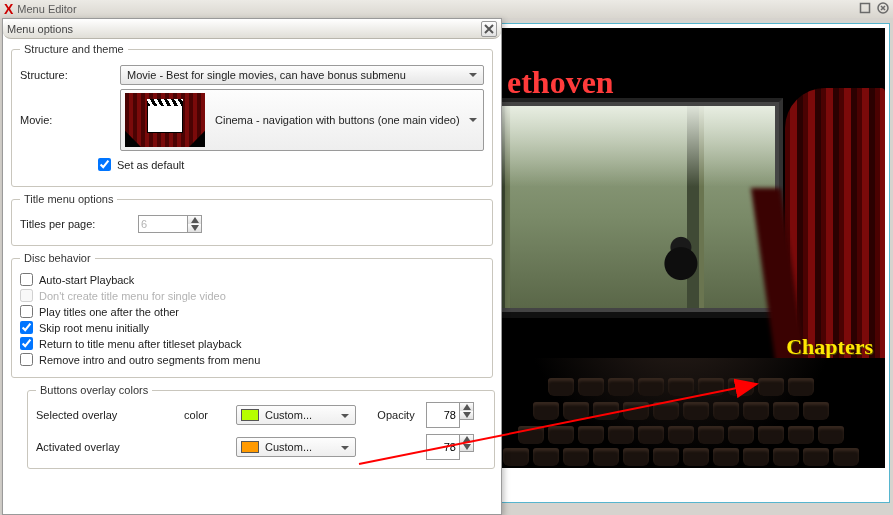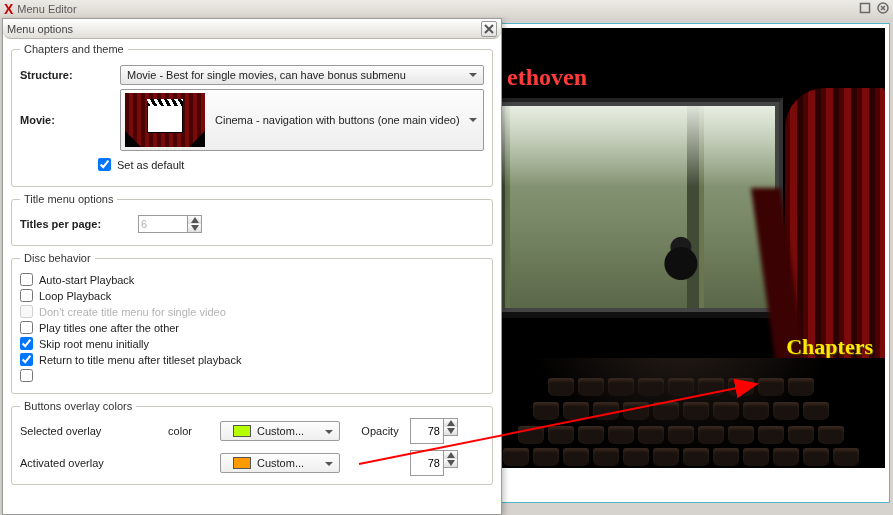--- a/index.html
+++ b/index.html
@@ -14,21 +14,21 @@
   .parent-ctrl span { width:16px; height:16px; display:inline-flex; align-items:center; justify-content:center;
     color:#6a6a6a; border-radius:2px; cursor:pointer; }
   .parent-ctrl svg { width:12px; height:12px; stroke:#6a6a6a; fill:none; stroke-width:1.5; }
 
   
   .preview-wrap { position:absolute; left:472px; top:23px; width:418px; height:480px;
     border:1px solid #56b5ce; padding:4px; background:#fff; }
   .preview { width:100%; height:440px; background:#000; position:relative; overflow:hidden; }
   
   .movie-title { position:absolute; left:30px; top:36px; font-family: "Comic Sans MS",cursive;
-    font-size:24px; color:#ff3b3b; font-weight:bold; }
+    font-size:32px; color:#ff3b3b; font-weight:bold; }
   .curtain-r { position:absolute; right:0; top:60px; width:100px; height:290px;
     background: repeating-linear-gradient(90deg,#4a0202 0 5px,#7b0a0a 5px 12px,#2b0101 12px 18px);
     border-top-left-radius:40px; border-top-right-radius:4px; }
   .curtain-r::after { content:""; position:absolute; left:-20px; bottom:-10px; width:30px; height:200px;
     background:#3a0202; transform:skewX(8deg); filter:blur(2px); }
   .screenframe { position:absolute; left:0; top:70px; width:306px; height:220px;
     border-right:4px solid #333; border-top:4px solid #222; border-bottom:6px solid #111;
     background:#444; }
   .moviepic { position:absolute; inset:4px; overflow:hidden;
     background:
@@ -58,21 +58,21 @@
   .dlg-close { margin-left:auto; width:16px; height:16px; border:1px solid #9a9a9a;
     border-radius:2px; display:flex; align-items:center; justify-content:center; cursor:pointer;
     background:linear-gradient(#fdfdfd,#e2e2e2); }
   .dlg-close svg { width:10px; height:10px; stroke:#555; stroke-width:2; }
   .dlg-body { padding:4px 8px 8px 8px; color:#222; }
 
   fieldset { border:1px solid #c9c6bd; border-radius:3px; margin-bottom:6px; padding:6px 8px 8px 8px; position:relative; }
   fieldset > legend { padding:0 4px; color:#333; }
 
   .row { display:flex; align-items:center; margin:4px 0; }
-  .lbl { width:100px; color:#222;font-weight:bold; }
+  .lbl { width:100px; color:#222; }
 
   
   .combo { flex:1; height:20px; border:1px solid #9a9a9a; border-radius:2px;
     background:linear-gradient(#fdfdfd,#e6e6e6); display:flex; align-items:center;
     padding:0 20px 0 6px; position:relative; cursor:pointer; }
   .combo .arrow { position:absolute; right:4px; top:3px; width:12px; height:12px; }
   .combo .arrow svg { width:12px; height:12px; fill:#555; }
 
   
   .themebox { flex:1; border:1px solid #9a9a9a; border-radius:2px; height:62px;
@@ -101,21 +101,21 @@
     display:flex; flex-direction:column; }
   .spinbtns span { flex:1; display:flex; align-items:center; justify-content:center;
     background:linear-gradient(#fdfdfd,#e0e0e0); cursor:pointer; }
   .spinbtns svg { width:8px; height:6px; fill:#555; }
   .titles-spin .spin input { color:#b3b3b3; width:50px; }
 
   
   .overlay-grid { display:grid; grid-template-columns:120px 80px 130px 60px 60px; align-items:center;
     row-gap:6px; }
   .colcombo { width:120px; height:20px; border:1px solid #9a9a9a; border-radius:2px;
-    background:linear-gradient(#fdfdfd,#eee); display:flex; align-items:center; padding:0 20px 0 12px;
+    background:linear-gradient(#fdfdfd,#eee); display:flex; align-items:center; padding:0 20px 0 4px;
     position:relative; cursor:pointer; }
   .swatch { width:18px; height:12px; border:1px solid #555; margin-right:6px; }
   .colcombo .arrow { position:absolute; right:4px; top:4px; width:12px; height:12px; }
   .num { width:34px; height:18px; border:1px solid #9a9a9a; background:#fff;
     padding:12px 3px; display:flex; align-items:center; }
   .num input { width:100%; border:0; outline:none; font-size:11px; text-align:right; }
   .opgroup { display:flex; }
 
   
   .redarrow { position:absolute; left:357px; top:378px; width:440px; height:110px; pointer-events:none; }
@@ -210,21 +210,21 @@
     <span>Menu options</span>
     <span class="dlg-close">
       <svg viewBox="0 0 10 10">
           <path d="M1 1l8 8M9 1l-8 8" fill="none"></path>
         </svg>
     </span>
   </div>
   <div class="dlg-body">
 
     <fieldset>
-      <legend>Chapters and theme</legend>
+      <legend>Structure and theme</legend>
       <div class="row">
         <span class="lbl">Structure:</span>
         <div class="combo">
           <span>Movie - Best for single movies, can have bonus submenu</span>
           <span class="arrow"><svg viewBox="0 0 12 12">
                 <path d="M2 4l4 4 4-4z"></path>
               </svg></span>
         </div>
       </div>
       <div class="row">
@@ -272,47 +272,44 @@
       </div>
     </fieldset>
 
     <fieldset>
       <legend>Disc behavior</legend>
       <div id="disc-list">
           <label class="chk-row">
             <input type="checkbox" style="">
             <span>Auto-start Playback</span>
           </label>
-          <label class="chk-row">
-            <input type="checkbox" style="">
-            <span>Loop Playback</span>
-          </label>
           <label class="chk-row disabled">
             <input type="checkbox" disabled="" style="">
             <span>Don't create title menu for single video</span>
           </label>
           <label class="chk-row">
             <input type="checkbox" style="">
             <span>Play titles one after the other</span>
           </label>
           <label class="chk-row">
             <input type="checkbox" checked="" style="">
             <span>Skip root menu initially</span>
           </label>
           <label class="chk-row">
             <input type="checkbox" checked="" style="">
             <span>Return to title menu after titleset playback</span>
           </label>
           <label class="chk-row">
             <input type="checkbox" style="">
+            <span>Remove intro and outro segments from menu</span>
           </label>
         </div>
     </fieldset>
 
-    <fieldset style="margin-bottom:0;">
+    <fieldset style="margin-bottom:0;margin-left:16px;">
       <legend>Buttons overlay colors</legend>
       <div class="overlay-grid">
         <span>Selected overlay</span>
         <span style="text-align:center;">color</span>
         <div class="colcombo">
           <span class="swatch" id="sw1" style="background: rgb(182, 255, 0);"></span>
           <span>Custom...</span>
           <span class="arrow"><svg viewBox="0 0 12 12">
                 <path d="M2 4l4 4 4-4z" fill="#555"></path>
               </svg></span>

